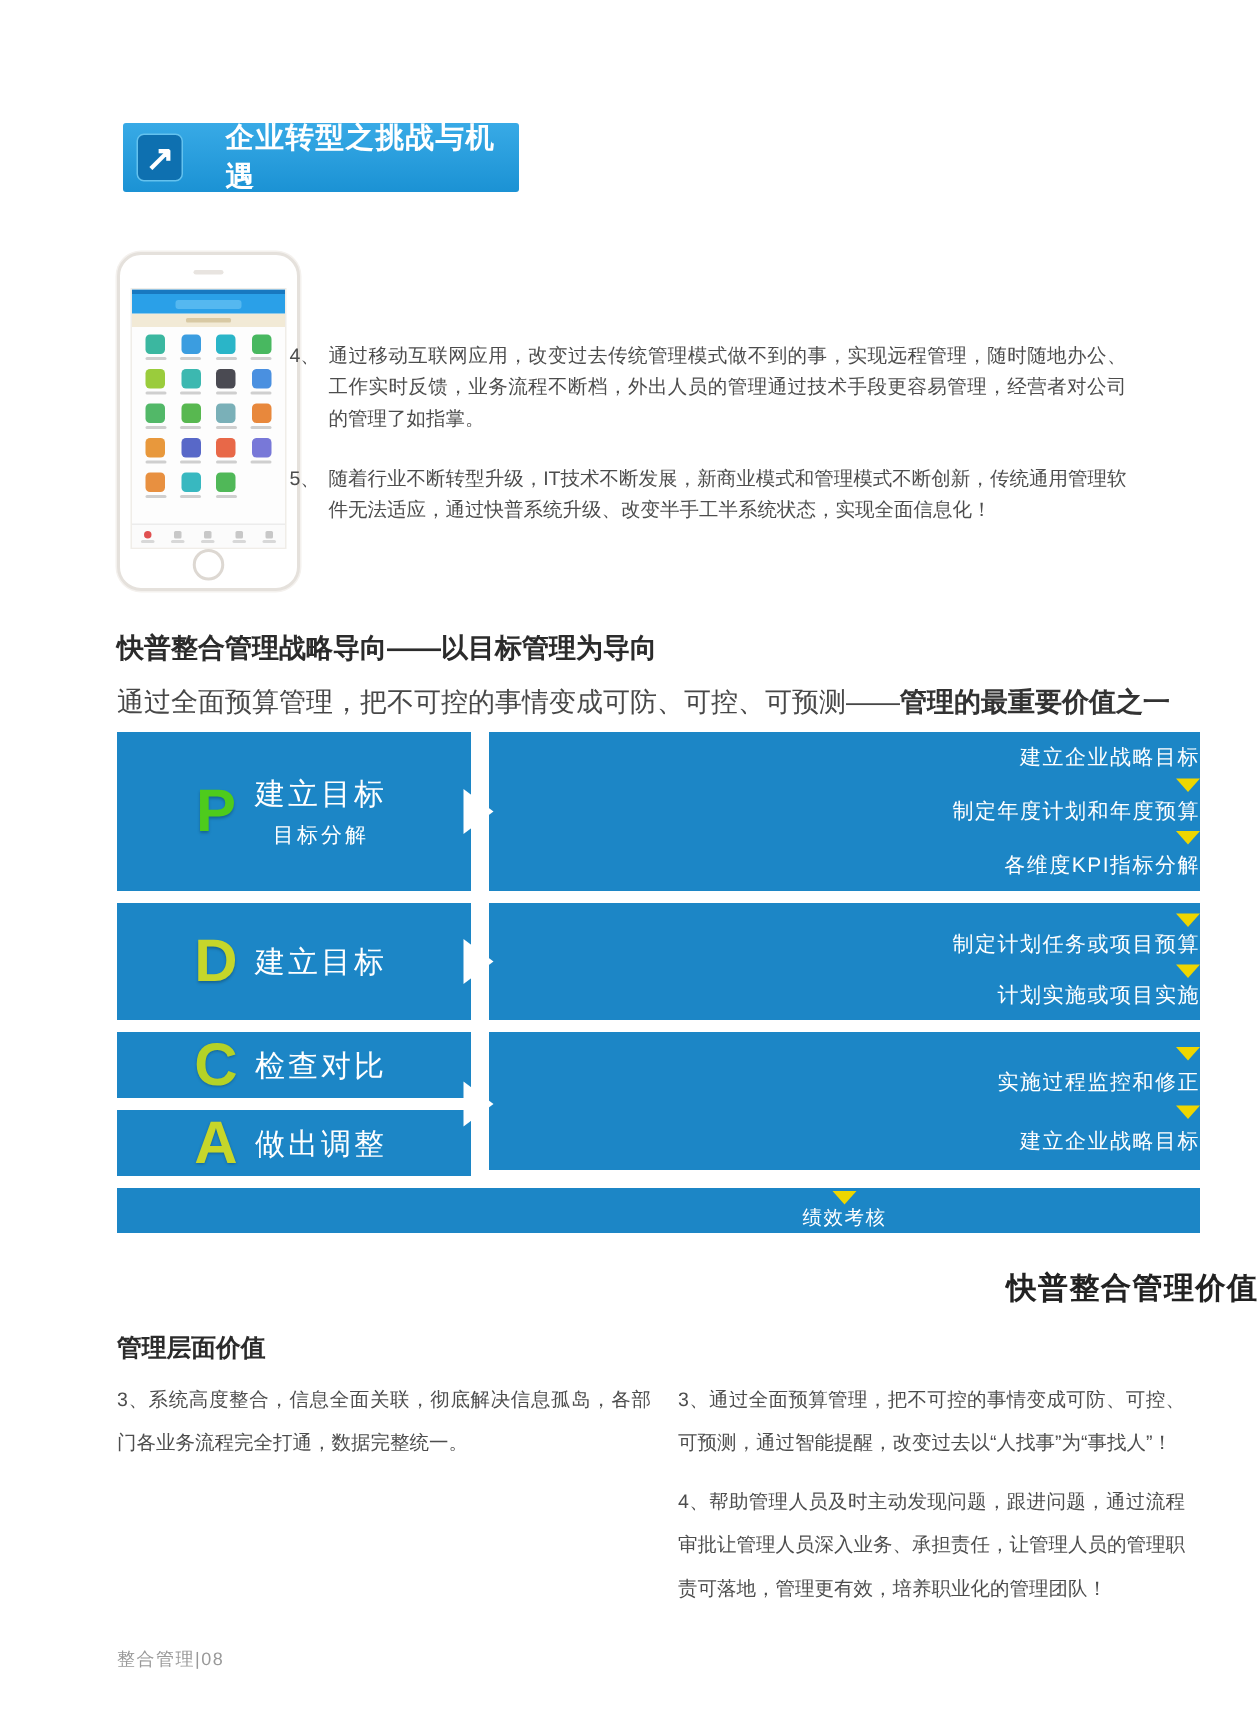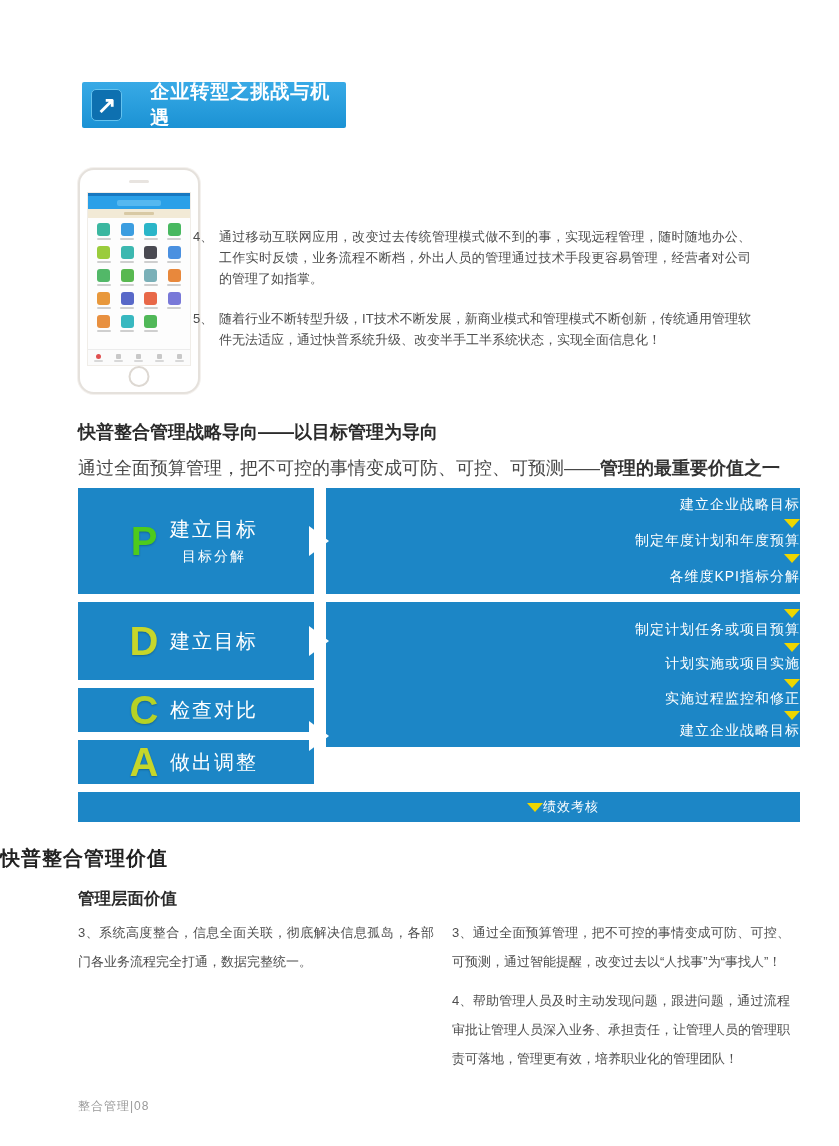--- a/index.html
+++ b/index.html
@@ -66,33 +66,33 @@
   .dsub { font-size:14px; letter-spacing:2px; margin-top:5px; text-align:center; }
   .dright { left:248px; width:474px; display:flex; flex-direction:column; align-items:flex-end;
     justify-content:space-evenly; padding:4px 0; }
   .step { font-size:14px; letter-spacing:1px; }
   .yarrow { width:0; height:0; border-left:8px solid transparent; border-right:8px solid transparent;
     border-top:9px solid #eed600; }
   .row-p { top:0; height:106px; }
   .row-d { top:114px; height:78px; }
   .row-c { top:200px; height:44px; }
   .row-a { top:252px; height:44px; }
-  .row-ca { top:184px; height:75px; }
+  .row-ca { top:200px; height:92px; }
   .row-final { top:304px; height:30px; left:0; width:722px; }
   .final-group { position:absolute; left:248px; top:304px; width:474px; height:30px;
-    display:flex; flex-direction:row; align-items:center; justify-content:center; color:#ffffff; }
+    display:flex; flex-direction:column; align-items:center; justify-content:center; color:#ffffff; }
   .final-group .step { font-size:13px; }
   .warrow { position:absolute; width:0; height:0; border-top:15px solid transparent;
     border-bottom:15px solid transparent; border-left:20px solid #ffffff; left:231px; z-index:2; }
   .warrow.w1 { top:38px; }
   .warrow.w2 { top:138px; }
   .warrow.w3 { top:233px; }
 
   
-  .value-title { position:absolute; left:0; top:845px; width:839px; text-align:left;
+  .value-title { position:absolute; left:0; top:845px; width:839px; text-align:right;
     font-size:20px; font-weight:bold; color:#222222; letter-spacing:1px; }
   .value-subheading { position:absolute; left:78px; top:888px; font-size:16.5px; font-weight:bold; color:#2b2b2b; }
   .vcol { position:absolute; top:918px; font-size:13px; line-height:2.25; color:#4d4d4d; text-align:justify; }
   .vcol-left { left:78px; width:356px; }
   .vcol-right { left:452px; width:338px; }
   .vitem { margin-bottom:9px; }
 
   
   .footer { position:absolute; left:78px; top:1098px; font-size:12px; color:#999999; letter-spacing:1px; }
 </style>

